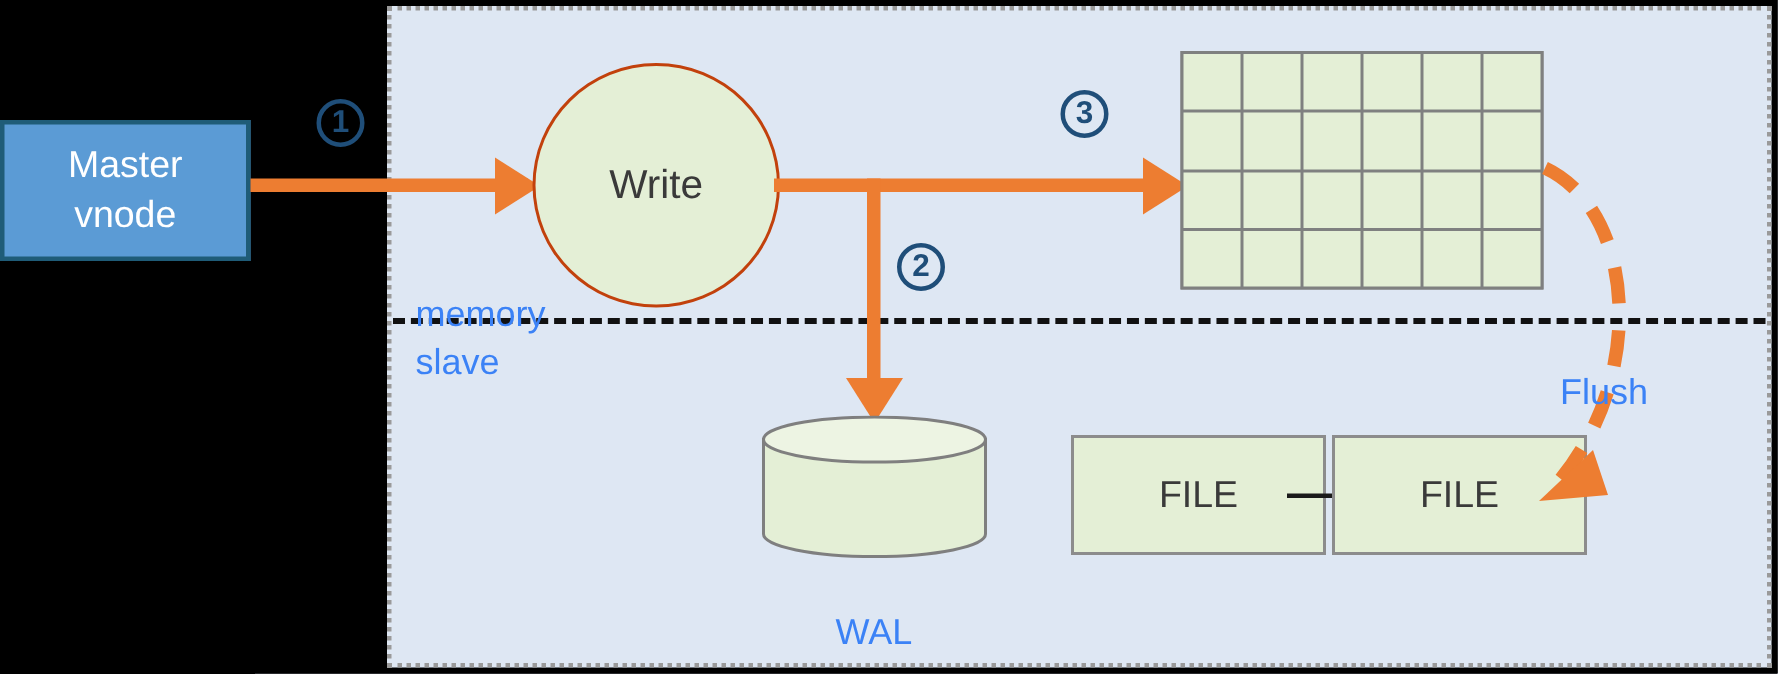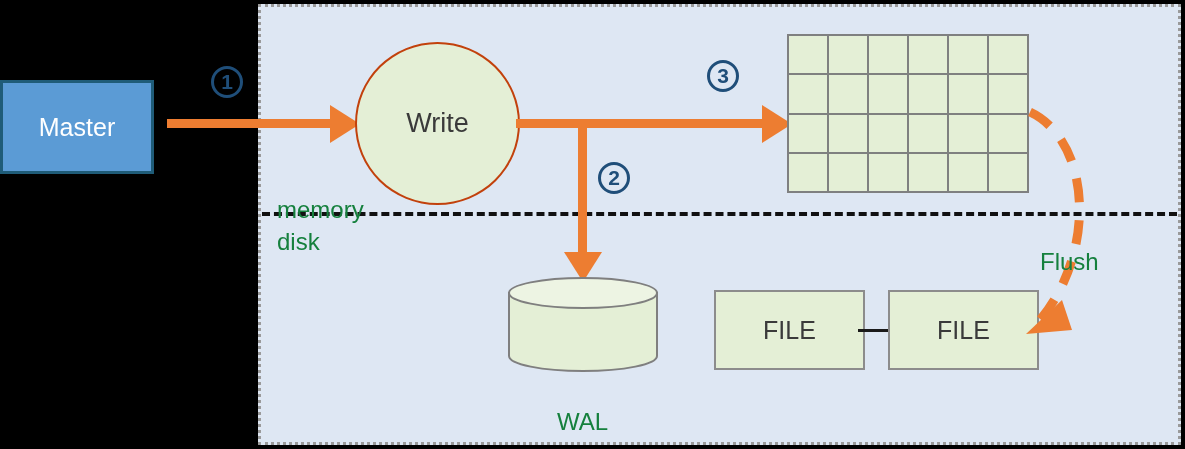--- a/index.html
+++ b/index.html
@@ -28,21 +28,21 @@
     background: #DEE7F3;
     border: 3px dotted #9a9a9a;
     box-sizing: border-box;
   }
 
   
   #master-vnode {
     position: absolute;
     left: 0px;
     top: 80px;
-    width: 154px;
+    width: 167px;
     height: 94px;
     background: #5B9BD5;
     border: 3px solid #1F5C78;
     box-sizing: border-box;
     color: #ffffff;
     font-size: 25px;
     line-height: 33px;
     display: flex;
     flex-direction: column;
     align-items: center;
@@ -93,21 +93,21 @@
     left: 508px;
     top: 277px;
     width: 150px;
     height: 95px;
   }
 
   
   .file-box {
     position: absolute;
     top: 290px;
-    width: 151px;
+    width: 170px;
     height: 80px;
     background: #E4EFD6;
     border: 2px solid #8C8C8C;
     box-sizing: border-box;
     display: flex;
     align-items: center;
     justify-content: center;
     color: #3A3A3A;
     font-size: 25px;
   }
@@ -160,21 +160,21 @@
     position: absolute;
     left: 262px;
     top: 212px;
     width: 915px;
     border-top: 4px dashed #111111;
   }
 
   
   .plain-label {
     position: absolute;
-    color: #15803d;
+    color: #3b82f6;
     font-size: 24px;
     white-space: nowrap;
   }
   #label-memory { left: 277px; top: 196px; }
   #label-disk   { left: 277px; top: 228px; }
   #label-wal    { left: 557px; top: 408px; }
   #label-flush  { left: 1040px; top: 248px; }
   #label-slave  { left: 1030px; top: 397px; }
 
   
@@ -209,20 +209,21 @@
 <body>
 
 <div id="stage">
 
   <div id="vnode-panel"></div>
 
   <div id="memdisk-divider"></div>
 
   <div id="master-vnode">
     <span>Master</span>
+    <span>vnode</span>
   </div>
 
   <div class="orange-line" id="arrow1-line"></div>
   <div class="arrowhead" id="arrow1-head"></div>
 
   <div id="write-circle">
     <span>Write</span>
   </div>
 
   <div class="orange-line" id="arrow3-line"></div>
@@ -282,17 +283,17 @@
     <span>1</span>
   </div>
   <div class="step-badge" id="step-2">
     <span>2</span>
   </div>
   <div class="step-badge" id="step-3">
     <span>3</span>
   </div>
 
   <div class="plain-label" id="label-memory">memory</div>
-  <div class="plain-label" id="label-disk">disk</div>
+  <div class="plain-label" id="label-disk">slave</div>
   <div class="plain-label" id="label-wal">WAL</div>
   <div class="plain-label" id="label-flush">Flush</div>
 
 </div>
 
 </body></html>

